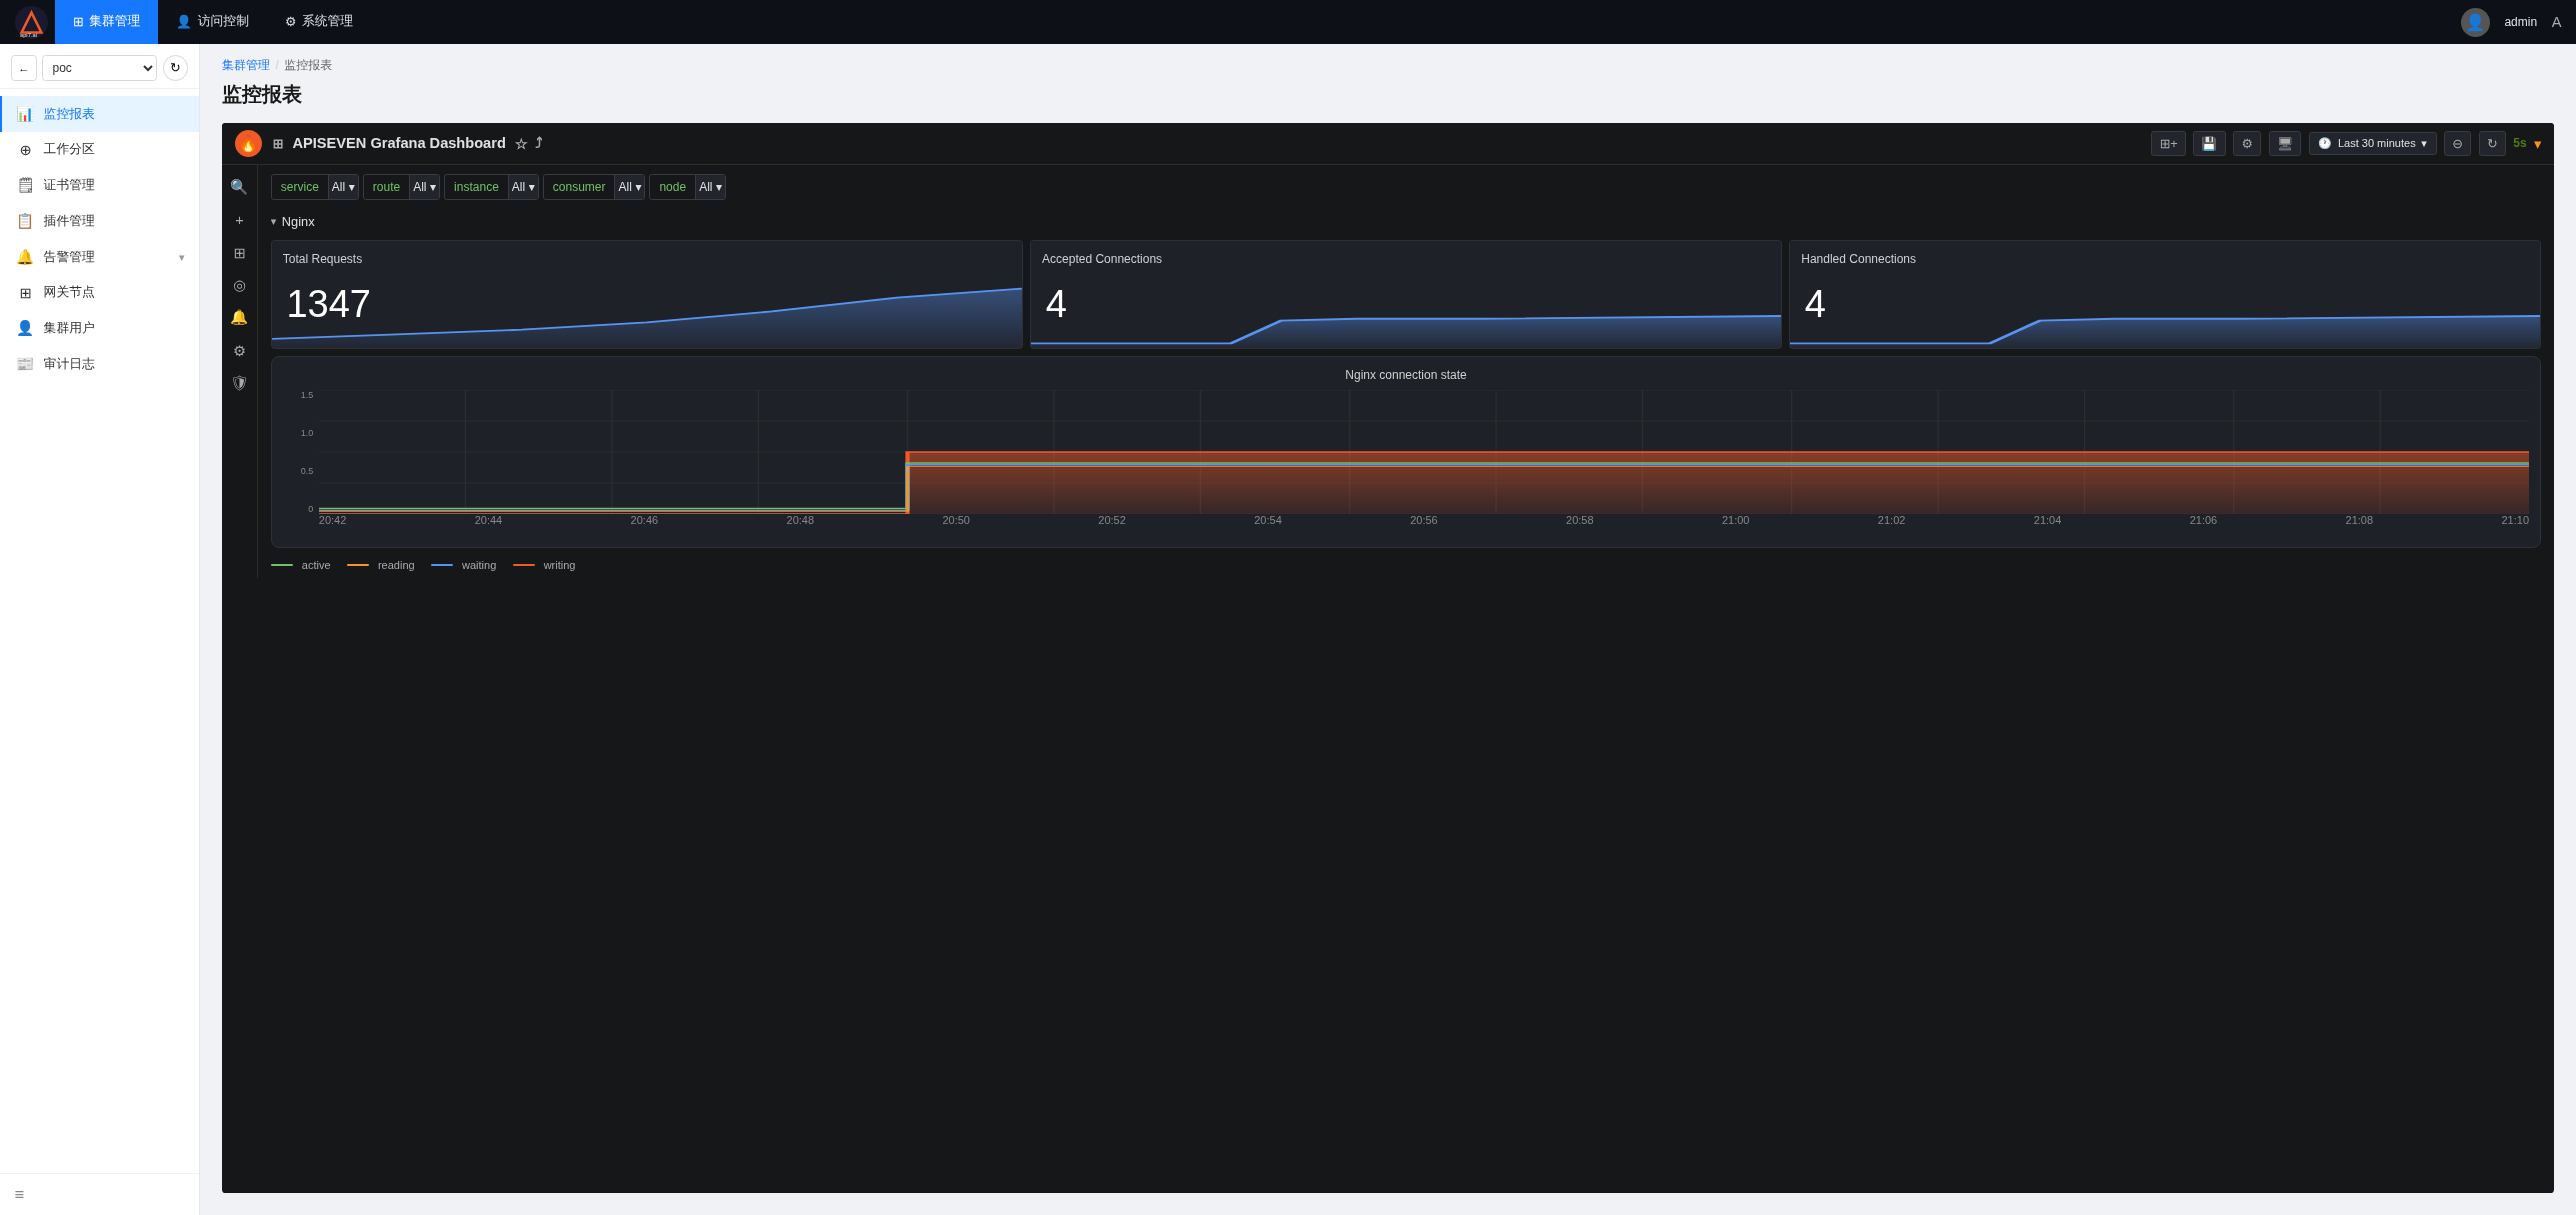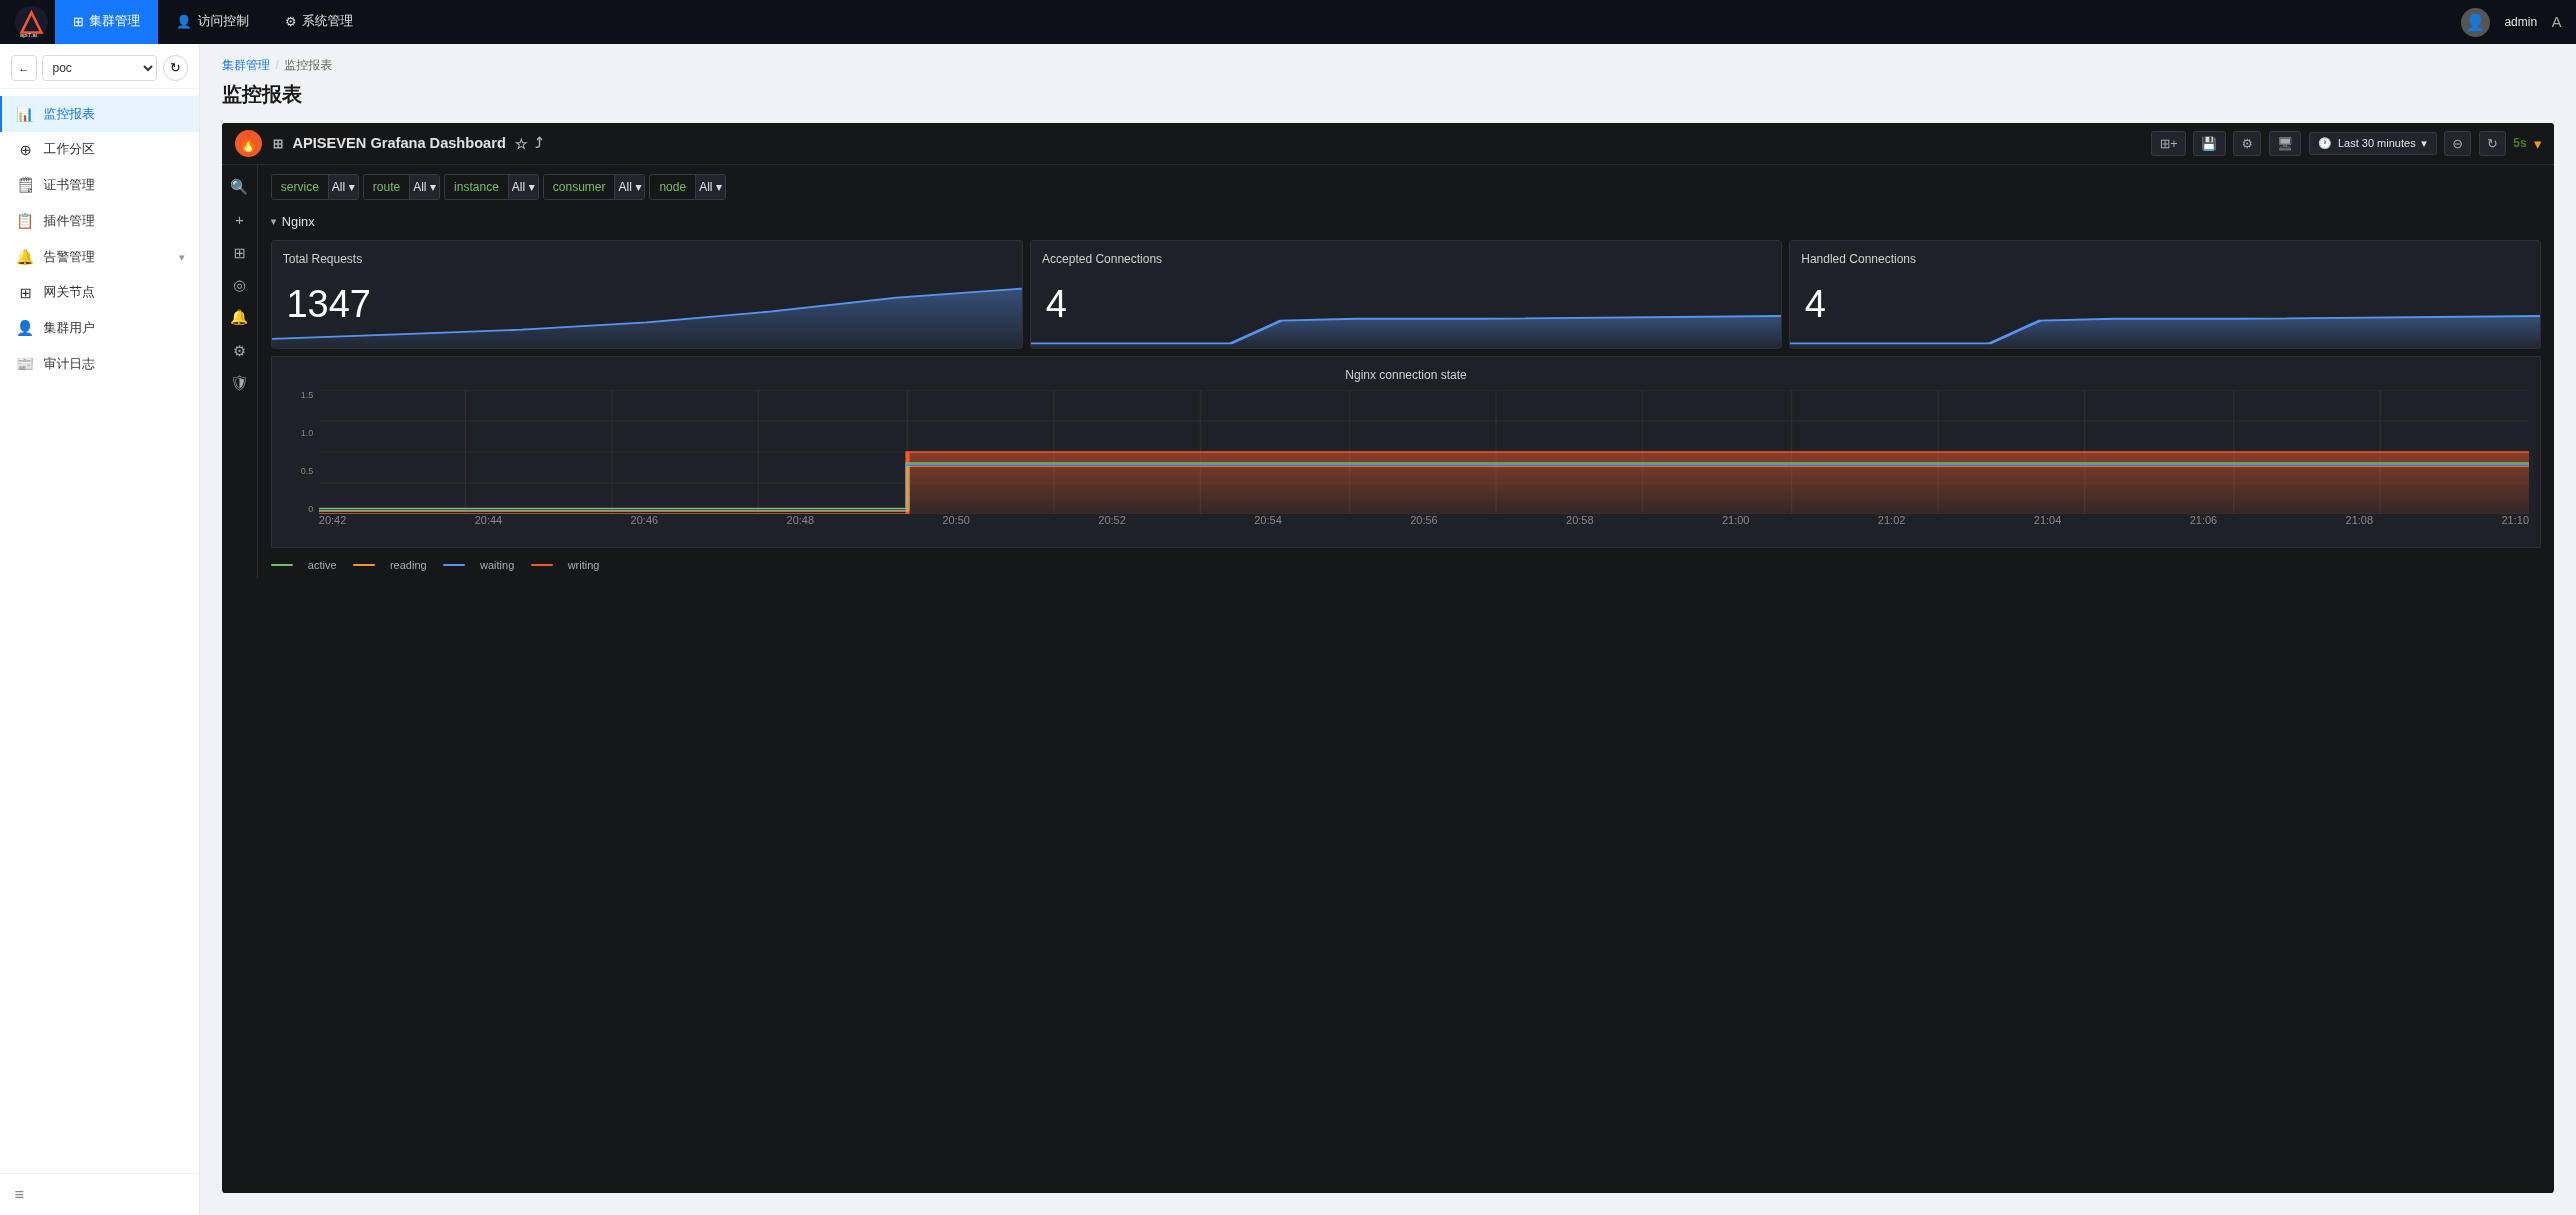--- a/index.html
+++ b/index.html
@@ -112,32 +112,32 @@
       background: #1f2128; border: 0.9px solid #2d3036; border-radius: 3.6px;
       padding: 11px; position: relative; overflow: hidden; min-height: 109px;
     }
     .panel-title { font-size: 12px; color: #d0d0d0; margin-bottom: 7.3px; font-weight: 500; }
     .panel-value { font-size: 38px; font-weight: 300; color: #fff; position: absolute; bottom: 22px; left: 14.6px; z-index: 2; text-align: center; }
 
     
     .mini-chart { position: absolute; bottom: 0; right: 0; left: 0; height: 64px; }
 
     
-    .connection-panel { background: #1f2128; border: 0.9px solid #2d3036; border-radius: 1px; margin: 0 12.8px 7.3px; padding: 11px; }
+    .connection-panel { background: #1f2128; border: 0.9px solid #2d3036; border-radius: 8px; margin: 0 12.8px 7.3px; padding: 11px; }
     .connection-panel-title { font-size: 12px; color: #d0d0d0; margin-bottom: 7.3px; font-weight: 500; text-align: center; }
     .chart-area { position: relative; height: 146px; }
     .y-labels { position: absolute; left: 0; top: 0; bottom: 22px; width: 36px; display: flex; flex-direction: column; justify-content: space-between; }
     .y-label { font-size: 9px; color: #888; text-align: right; padding-right: 5.5px; }
     .chart-canvas { position: absolute; left: 36px; right: 0; top: 0; bottom: 22px; }
     .x-labels { position: absolute; left: 36px; right: 0; bottom: 0; height: 22px; display: flex; justify-content: space-between; }
     .x-label { font-size: 11px; color: #888; }
 
     
     .legend-row { display: flex; gap: 16.4px; padding: 3.6px 12.8px 7.3px; align-items: center; }
-    .legend-item { display: flex; align-items: center; gap: 15px; font-size: 11px; color: #aaa; }
+    .legend-item { display: flex; align-items: center; gap: 9px; font-size: 11px; color: #aaa; }
     .legend-line { width: 22px; height: 1.8px; border-radius: 0.9px; }
 
     
     .grafana-left-sidebar {
       width: 36px; background: #161719; border-right: 0.9px solid #2d2d2d;
       display: flex; flex-direction: column; align-items: center; padding: 7.3px 0; gap: 3.6px; flex-shrink: 0;
     }
     .g-sidebar-icon {
       width: 29px; height: 29px; display: flex; align-items: center; justify-content: center;
       border-radius: 3.6px; cursor: pointer; color: #aaa; font-size: 14.6px;

